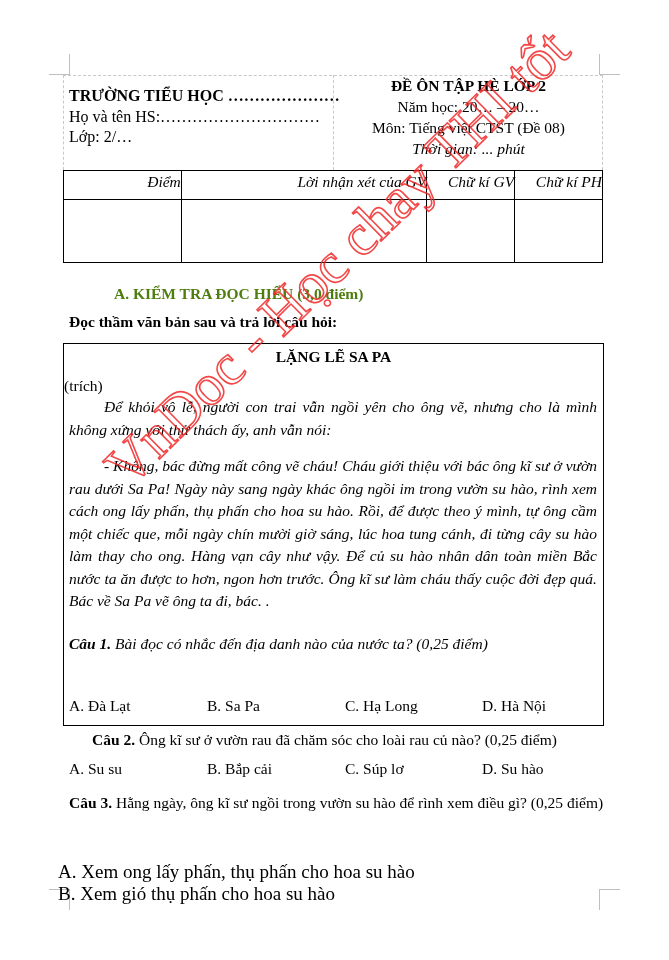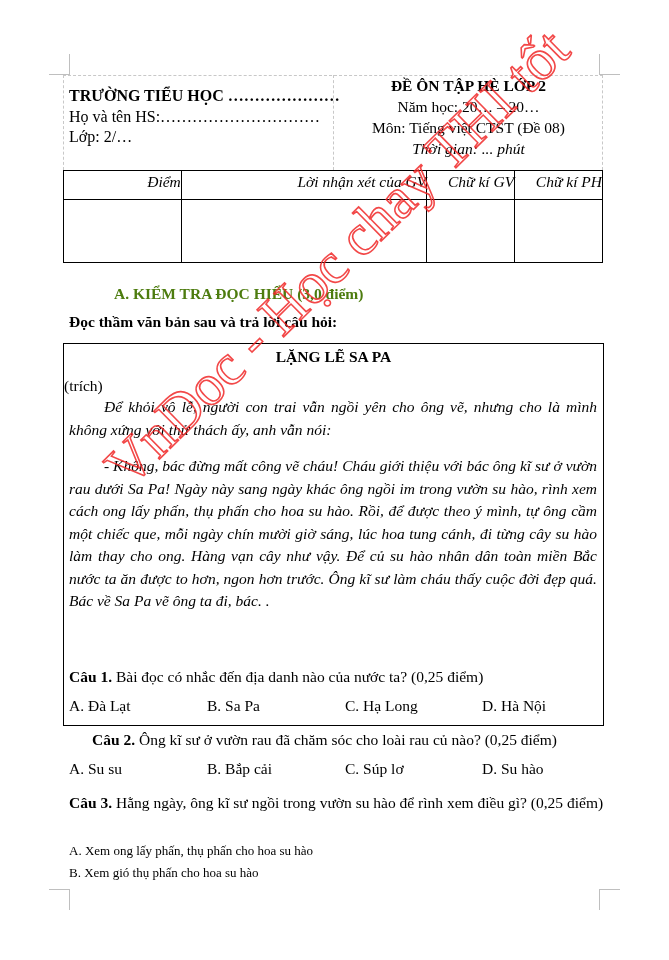--- a/index.html
+++ b/index.html
@@ -85,21 +85,21 @@
     }
     .reading .p1 { top: 52px; }
     .reading .p2 { top: 111px; }
     .reading .author { position: absolute; right: 8px; top: 276px; }
 
     
     .q { position: absolute; left: 69px; font-size: 15.5px; width: 535px; line-height: 21px; }
     .q b { font-weight: bold; }
     .opts { position: absolute; left: 69px; font-size: 15.5px; width: 540px; }
     .opts span { position: absolute; top: 0; white-space: nowrap; }
-    .optline { position: absolute; left: 69px; font-size: 13px; }
+    .optline { position: absolute; left: 58px; font-size: 19px; margin-top: 18px; }
 
     
     .watermark {
       position: absolute;
       left: 95px; top: 455px;
       width: 640px;
       transform-origin: 0 0;
       transform: rotate(-44.5deg);
       font-family: "Liberation Serif", "DejaVu Serif", serif;
       font-size: 58px;
@@ -165,21 +165,21 @@
 <div class="section-a">A. KIỂM TRA ĐỌC HIỂU (3,0 điểm)</div>
 <div class="instr">Đọc thầm văn bản sau và trả lời câu hỏi:</div>
 
 <div class="reading">
   <div class="rtitle">LẶNG LẼ SA PA</div>
   <div class="rsub">(trích)</div>
   <div class="para p1">Để khỏi vô lễ, người con trai vẫn ngồi yên cho ông vẽ, nhưng cho là mình không xứng với thử thách ấy, anh vẫn nói:</div>
   <div class="para p2">- Không, bác đừng mất công vẽ cháu! Cháu giới thiệu với bác ông kĩ sư ở vườn rau dưới Sa Pa! Ngày này sang ngày khác ông ngồi im trong vườn su hào, rình xem cách ong lấy phấn, thụ phấn cho hoa su hào. Rồi, để được theo ý mình, tự ông cầm một chiếc que, mỗi ngày chín mười giờ sáng, lúc hoa tung cánh, đi từng cây su hào làm thay cho ong. Hàng vạn cây như vậy. Để củ su hào nhân dân toàn miền Bắc nước ta ăn được to hơn, ngon hơn trước. Ông kĩ sư làm cháu thấy cuộc đời đẹp quá. Bác về Sa Pa vẽ ông ta đi, bác. .</div>
 </div>
 
-<div class="q" style="top:666px;">
+<div class="q" style="top:633px;font-style:italic;">
   <b>Câu 1.</b><span> Bài đọc có nhắc đến địa danh nào của nước ta? (0,25 điểm)</span>
 </div>
 <div class="opts" style="top:697px;">
   <span style="left:0px;">A. Đà Lạt</span>
   <span style="left:138px;">B. Sa Pa</span>
   <span style="left:276px;">C. Hạ Long</span>
   <span style="left:413px;">D. Hà Nội</span>
 </div>
 
 <div class="q" style="top:729px;margin-left:23px;">

